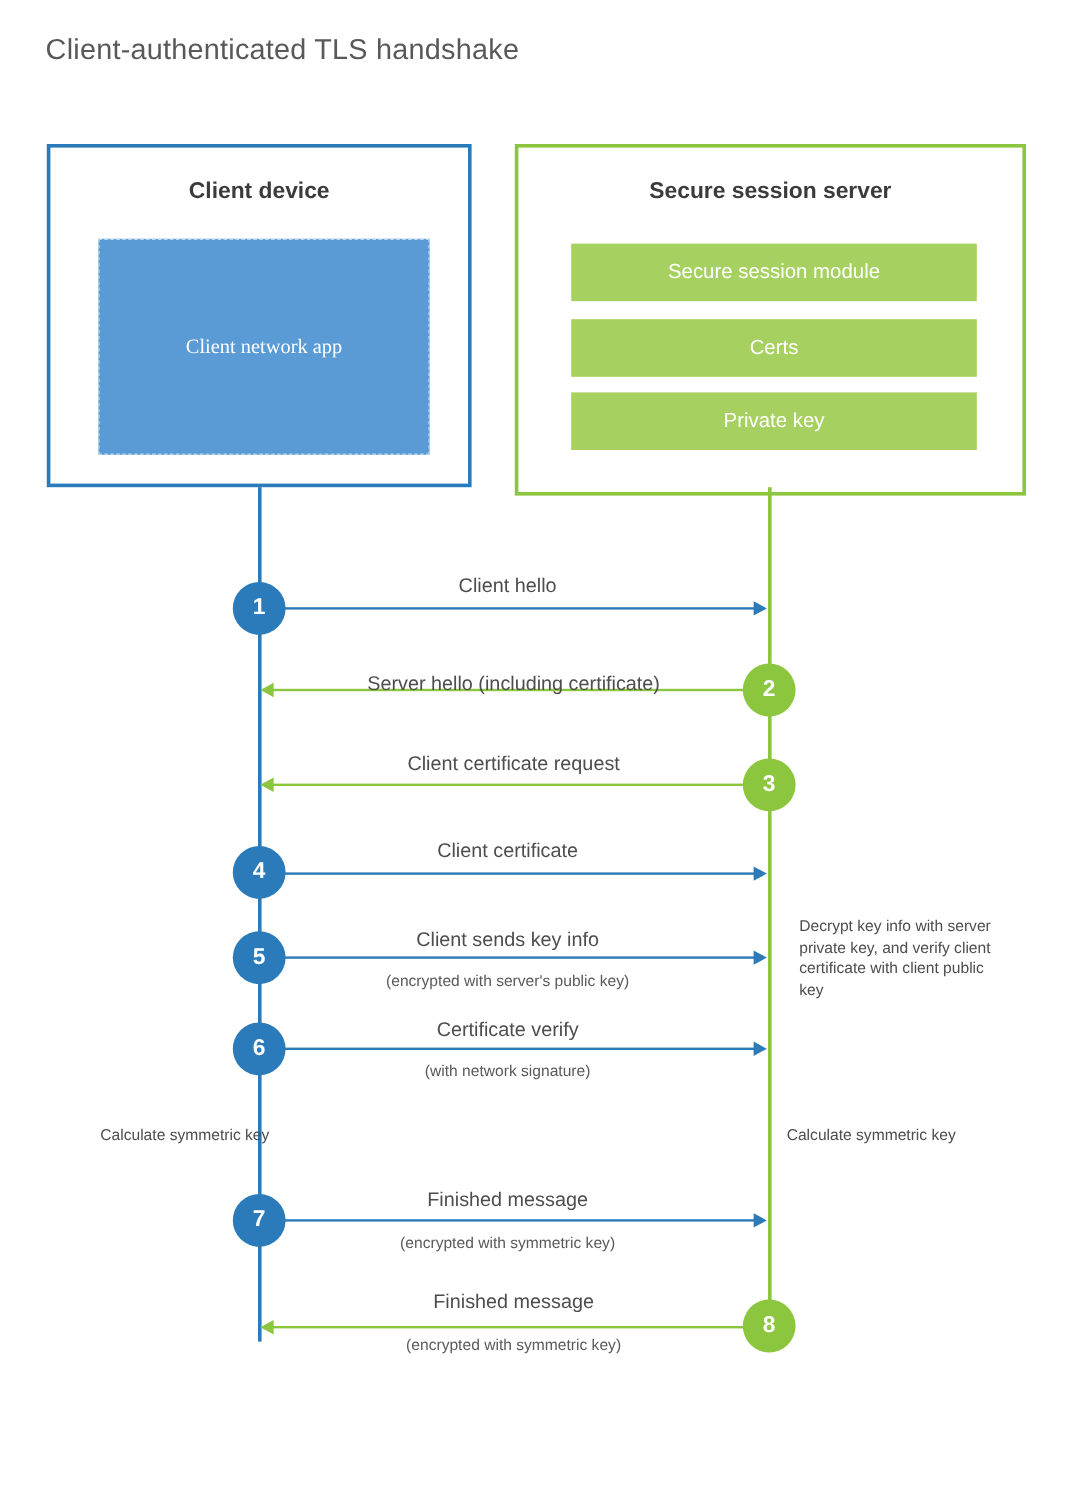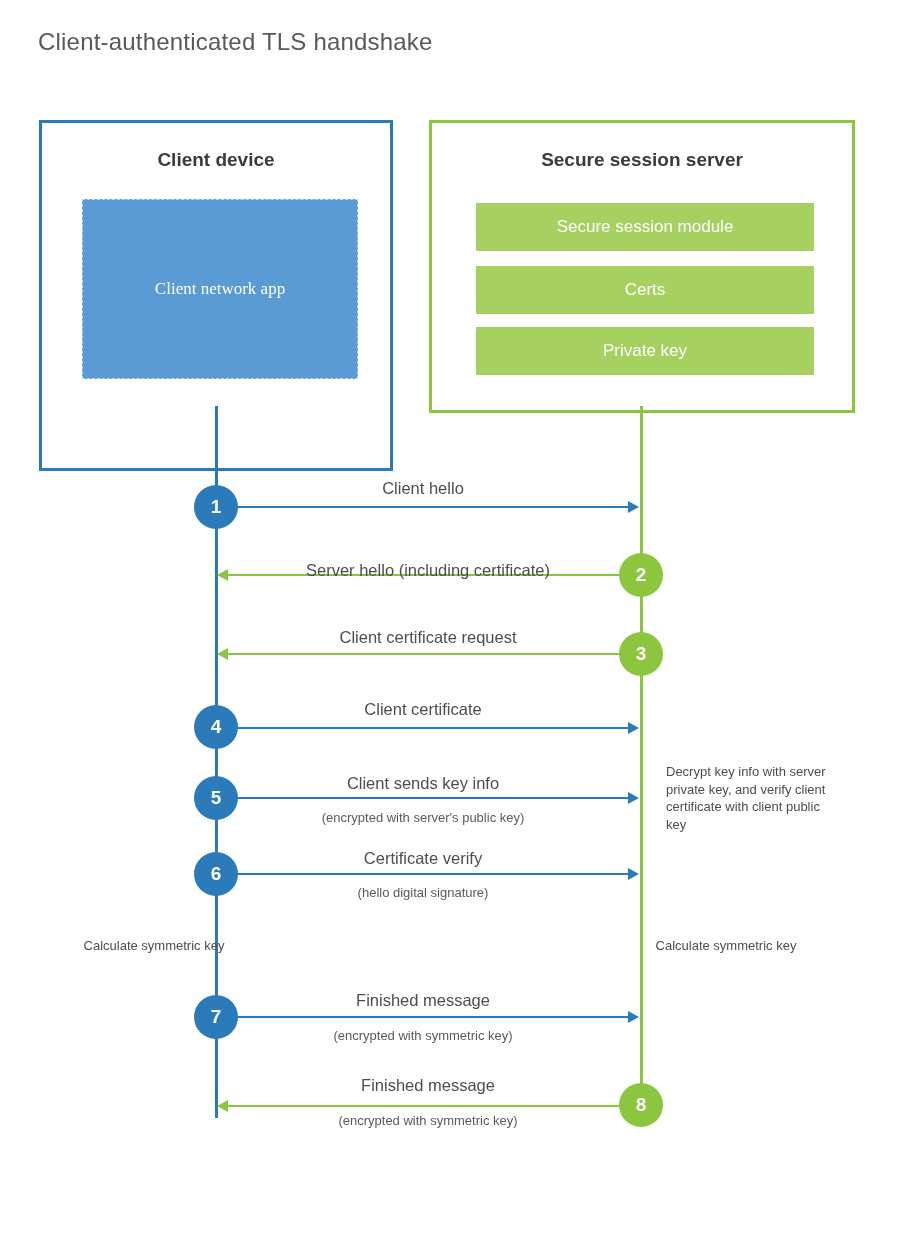--- a/index.html
+++ b/index.html
@@ -28,21 +28,21 @@
   
   .entity-box {
     position: absolute;
     background: #ffffff;
     box-sizing: border-box;
   }
   #client-box {
     left: 39px;
     top: 120px;
     width: 354px;
-    height: 351px;
+    height: 286px;
     border: 3px solid #2b7bba;
     padding-left: 36px;
   }
   #server-box {
     left: 429px;
     top: 120px;
     width: 426px;
     height: 293px;
     border: 3px solid #8cc63e;
   }
@@ -217,21 +217,21 @@
     <span class="head"></span>
   </div>
 <div class="msg-label" style="left:217px; top:774px; width:412px;">Client sends key info</div>
 <div class="msg-sub" style="left:217px; top:810px; width:412px;">(encrypted with server's public key)</div>
 <div class="badge blue" style="left:194px; top:776px;">5</div>
 
 <div class="arrow blue to-right" style="left:217px; top:873px; width:412px;">
     <span class="head"></span>
   </div>
 <div class="msg-label" style="left:217px; top:849px; width:412px;">Certificate verify</div>
-<div class="msg-sub" style="left:217px; top:885px; width:412px;">(hello digital signature)</div>
+<div class="msg-sub" style="left:217px; top:885px; width:412px;">(with network signature)</div>
 <div class="badge blue" style="left:194px; top:852px;">6</div>
 
 <div class="arrow blue to-right" style="left:217px; top:1016px; width:412px;">
     <span class="head"></span>
   </div>
 <div class="msg-label" style="left:217px; top:991px; width:412px;">Finished message</div>
 <div class="msg-sub" style="left:217px; top:1028px; width:412px;">(encrypted with symmetric key)</div>
 <div class="badge blue" style="left:194px; top:995px;">7</div>
 
 <div class="arrow green to-left" style="left:227px; top:1105px; width:402px;">

